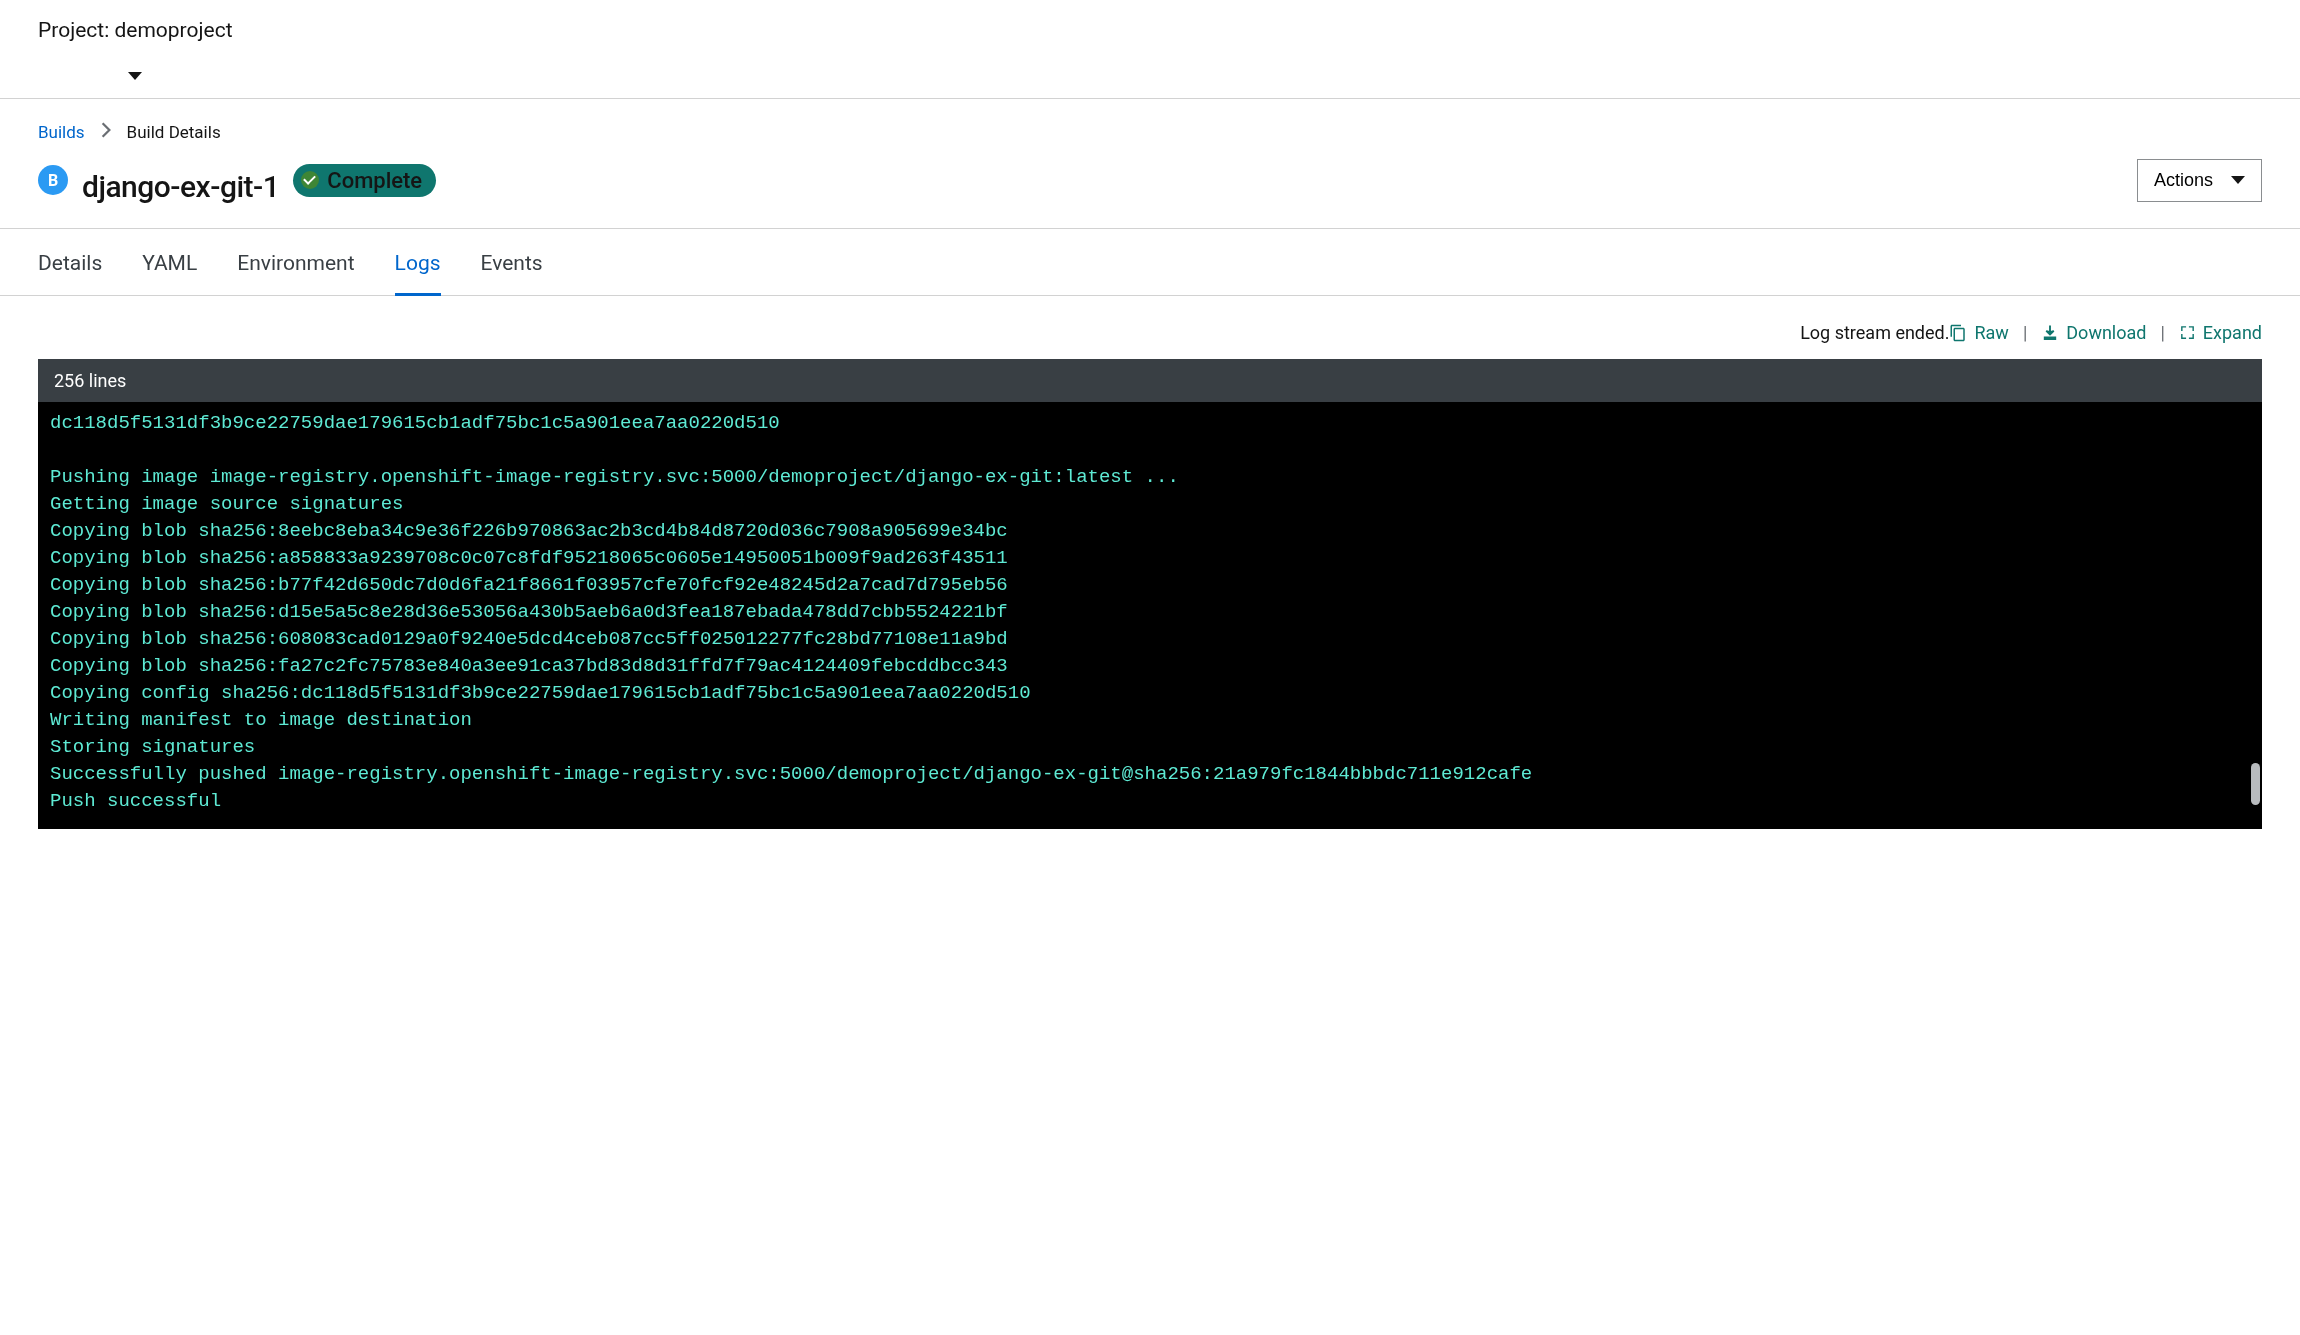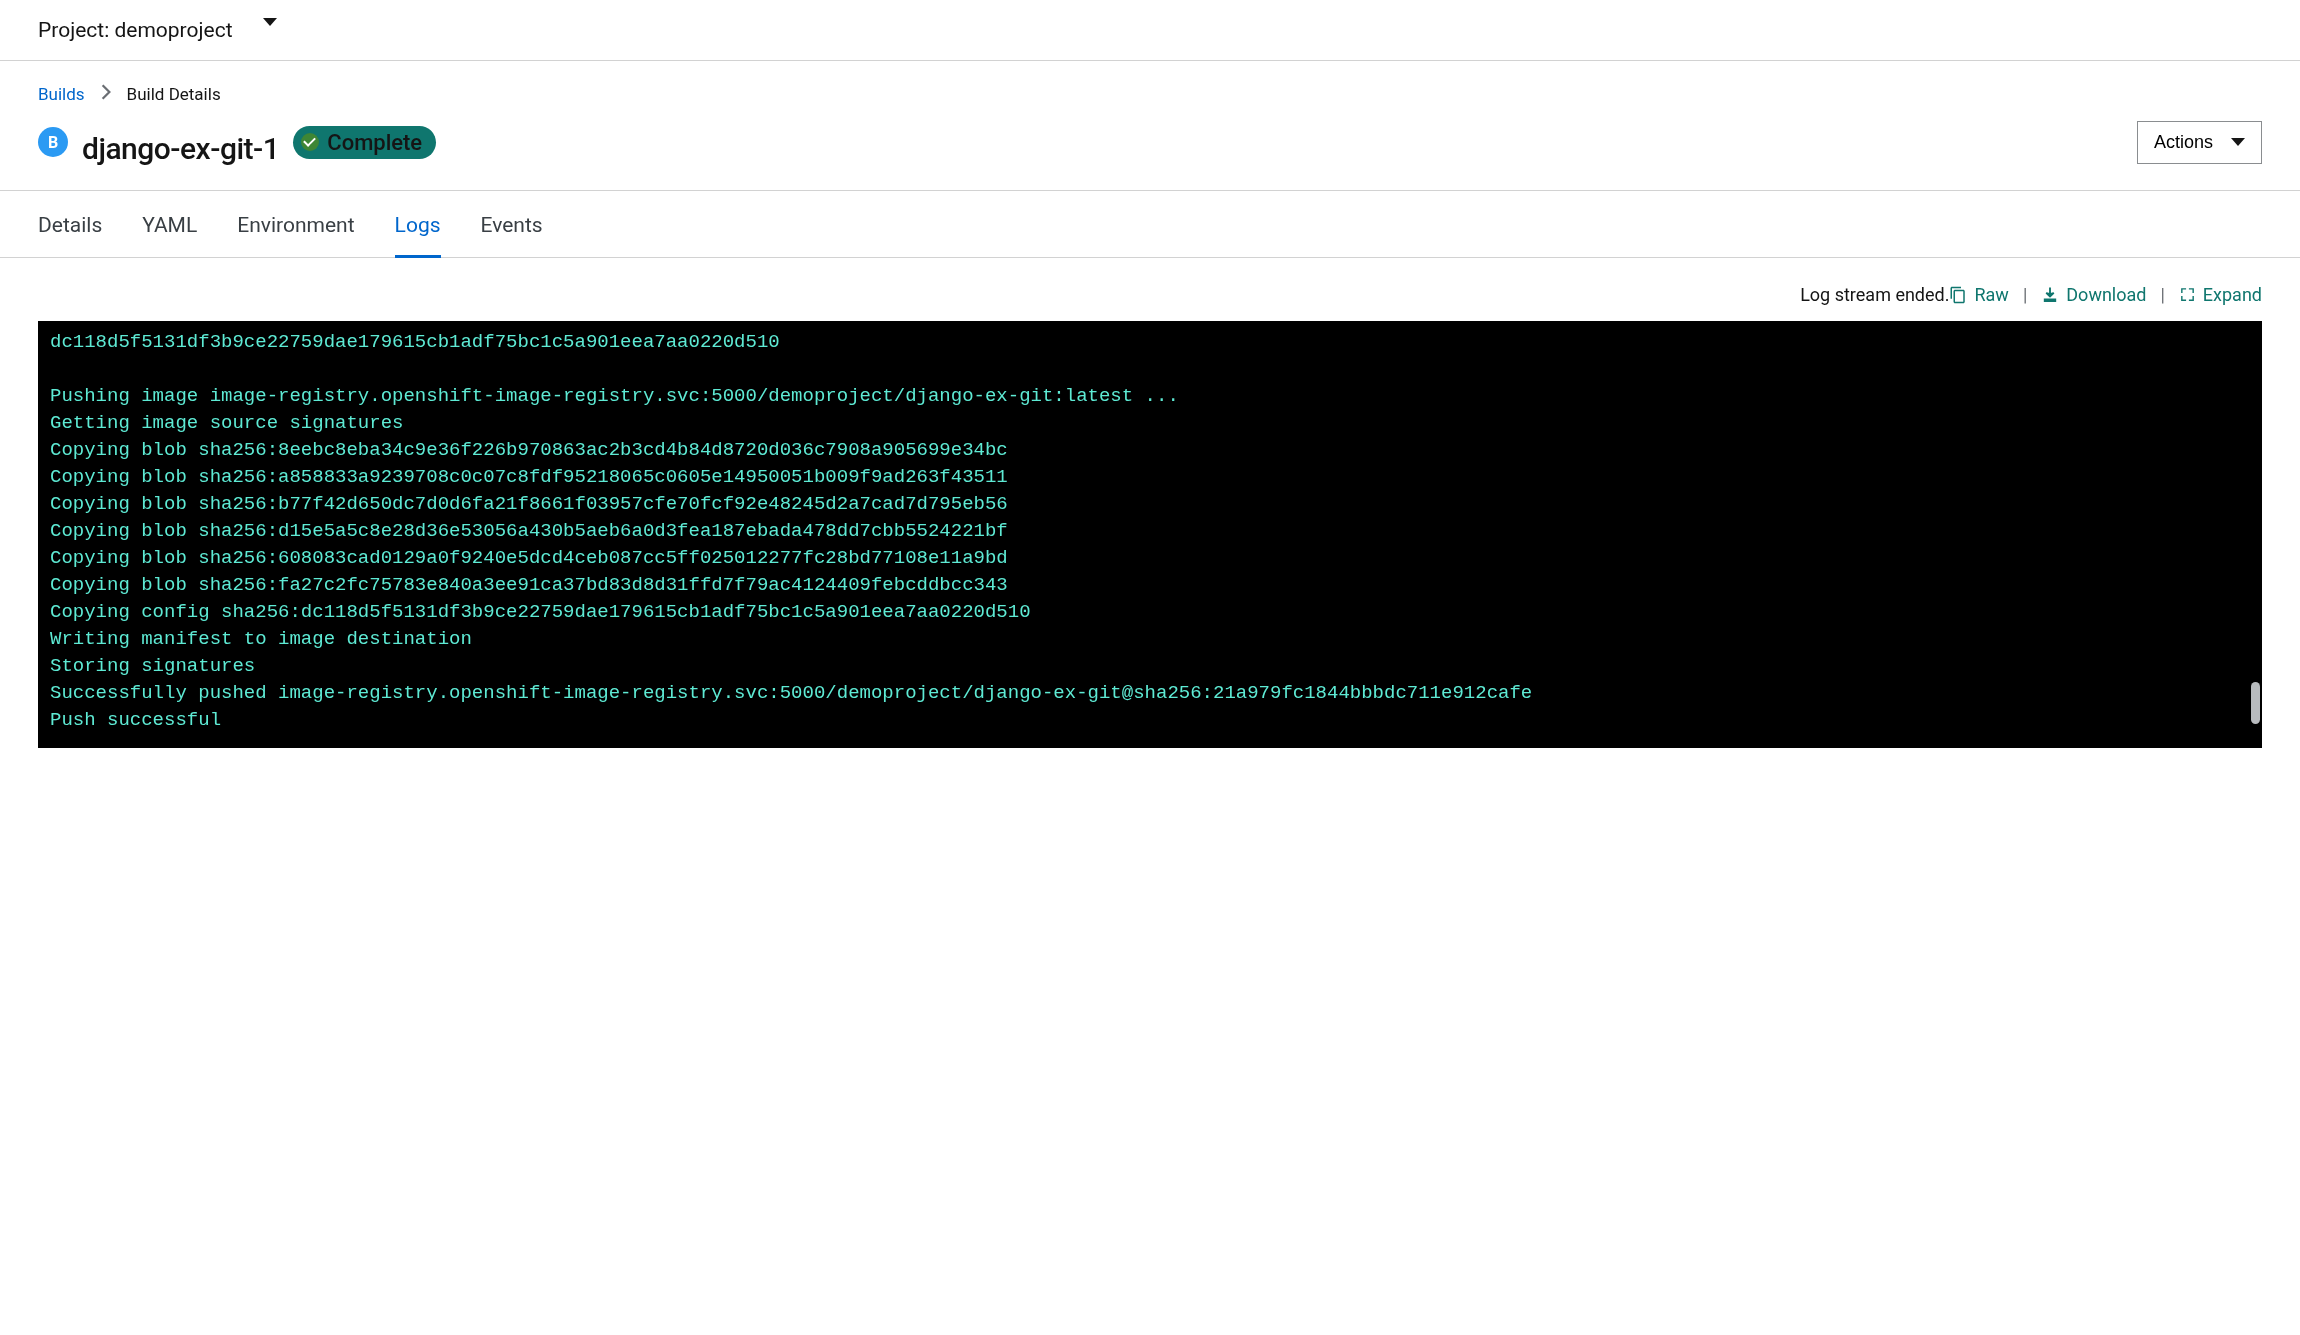--- a/index.html
+++ b/index.html
@@ -10,25 +10,27 @@
   font-size: 16px;
 }
 .header-bar {
   padding: 18px 38px;
   border-bottom: 1px solid #d2d2d2;
   display: flex;
   align-items: center;
 }
 .project-selector {
   display: flex;
+  align-items: center;
   font-size: 21px;
   font-weight: 400;
   color: #151515;
   cursor: pointer;
   gap: 30px;
+  flex-direction: column;
 }
 .caret-down {
   width: 0; height: 0;
   border-left: 7px solid transparent;
   border-right: 7px solid transparent;
   border-top: 8px solid #151515;
 }
 .breadcrumb-row {
   padding: 22px 38px 0 38px;
   display: flex;
@@ -185,20 +187,21 @@
     <span class="log-action">
       <svg class="icon-svg icon-expand" viewBox="0 0 24 24">
           <path d="M3 3h7v2H5v5H3V3zm18 0v7h-2V5h-5V3h7zM3 21v-7h2v5h5v2H3zm18 0h-7v-2h5v-5h2v7z"></path>
         </svg>
       <span>Expand</span>
     </span>
   </div>
 </div>
 
 <div class="log-container">
+  <div class="log-header">256 lines</div>
   <div class="log-wrap">
     <div class="log-body" id="log-body">dc118d5f5131df3b9ce22759dae179615cb1adf75bc1c5a901eea7aa0220d510
 
 Pushing image image-registry.openshift-image-registry.svc:5000/demoproject/django-ex-git:latest ...
 Getting image source signatures
 Copying blob sha256:8eebc8eba34c9e36f226b970863ac2b3cd4b84d8720d036c7908a905699e34bc
 Copying blob sha256:a858833a9239708c0c07c8fdf95218065c0605e14950051b009f9ad263f43511
 Copying blob sha256:b77f42d650dc7d0d6fa21f8661f03957cfe70fcf92e48245d2a7cad7d795eb56
 Copying blob sha256:d15e5a5c8e28d36e53056a430b5aeb6a0d3fea187ebada478dd7cbb5524221bf
 Copying blob sha256:608083cad0129a0f9240e5dcd4ceb087cc5ff025012277fc28bd77108e11a9bd

